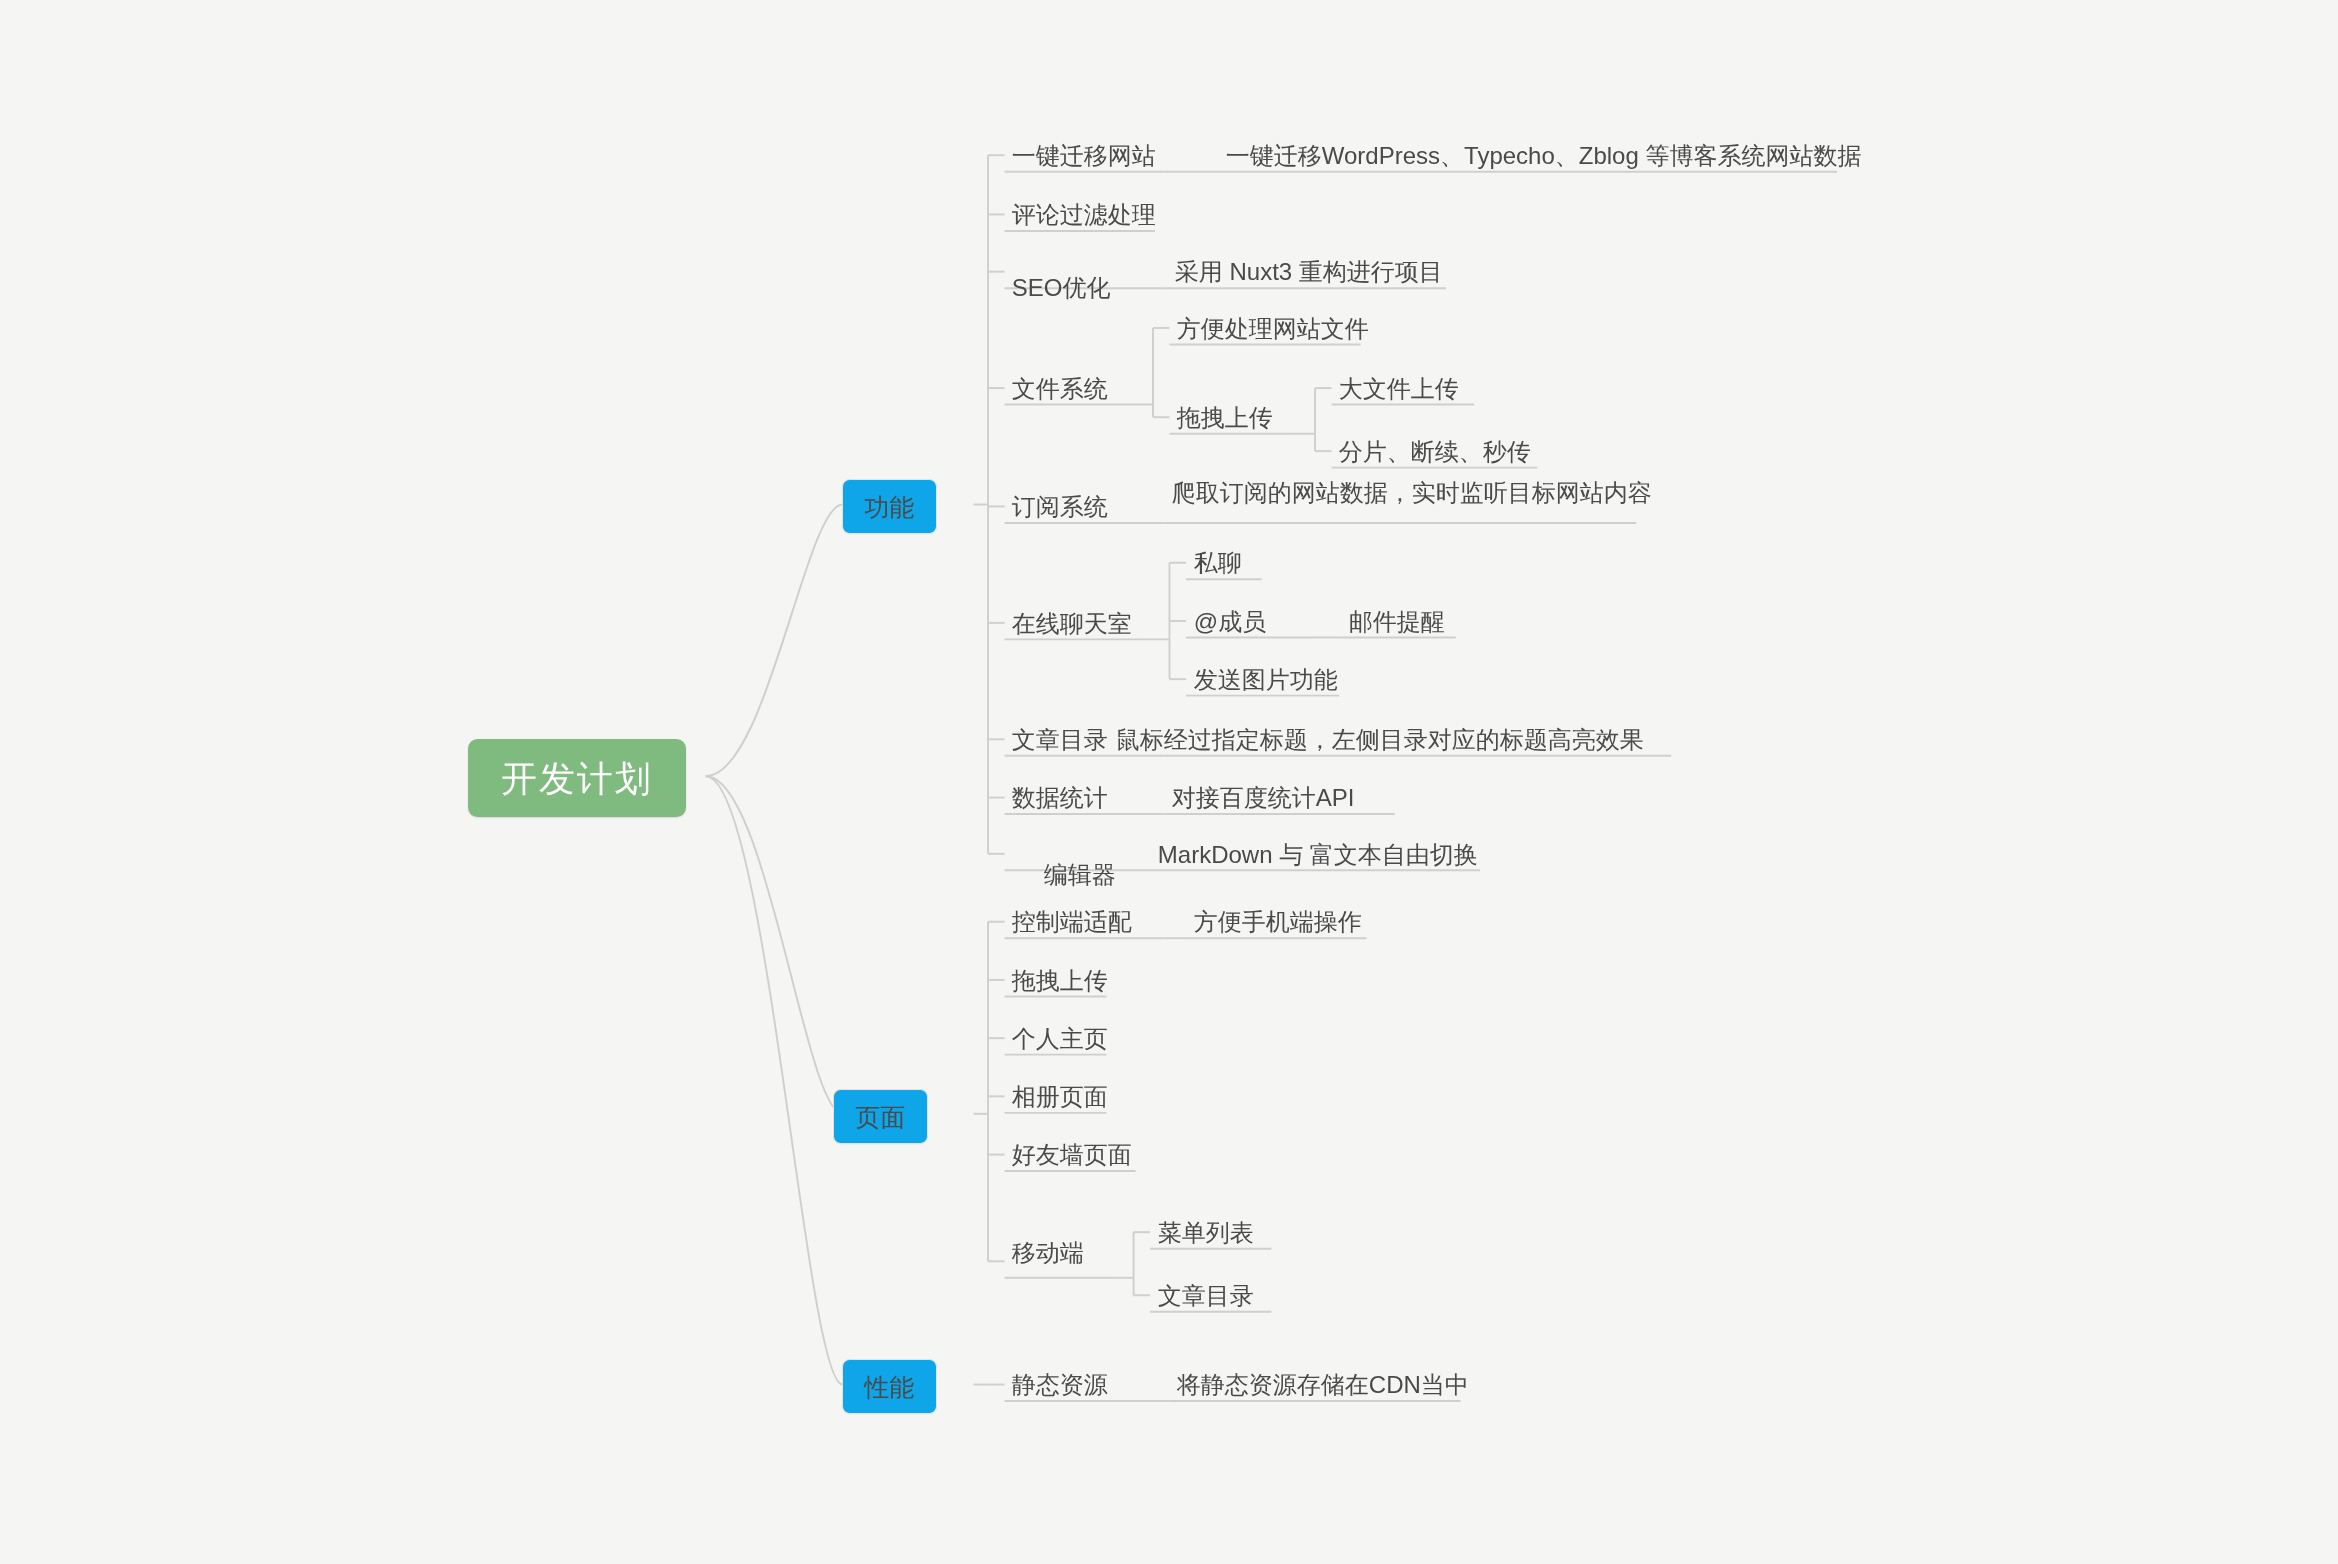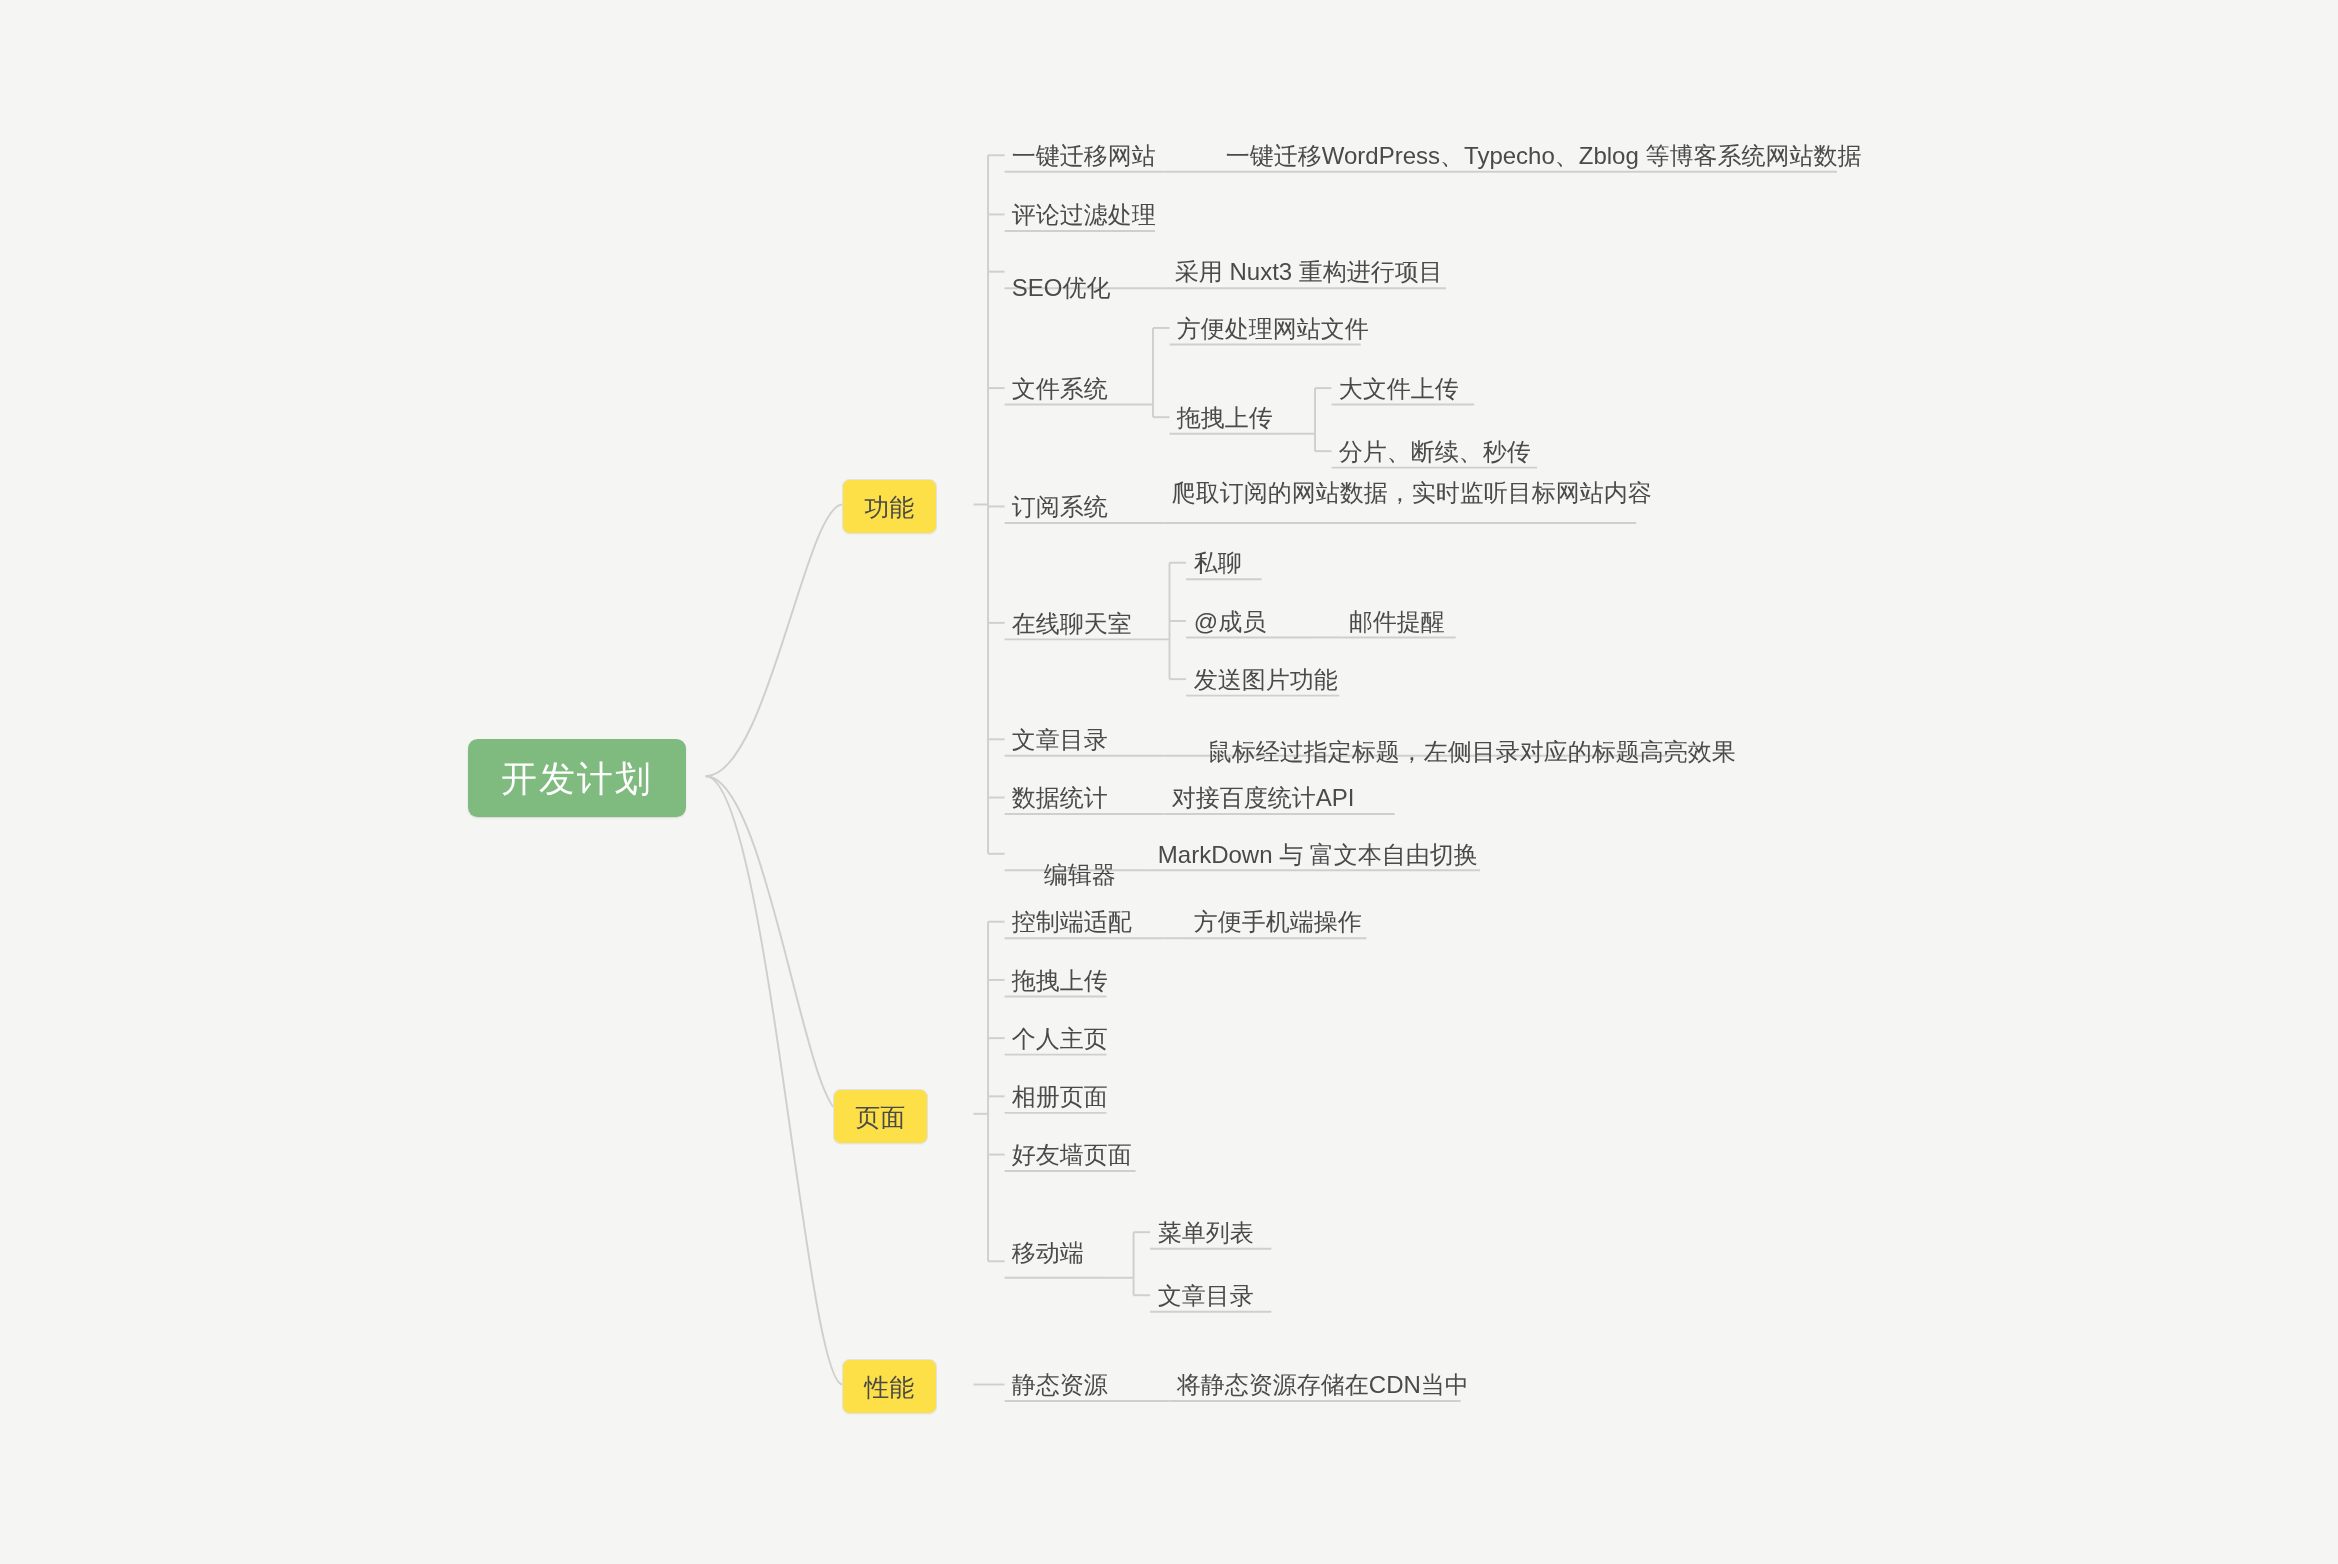--- a/index.html
+++ b/index.html
@@ -39,21 +39,21 @@
   .root-node {
     background: #7fba7f;
     color: #ffffff;
     border-radius: 9.7px;
     font-size: 36px;
     padding: 17.5px 33px;
     box-shadow: 0 1px 1.9px rgba(0,0,0,0.12);
     letter-spacing: 1.9px;
   }
   .branch-node {
-    background: #fde047;
+    background: #0ea5e9;
     border: 1px solid #e2e2e0;
     border-radius: 7.8px;
     font-size: 25px;
     padding: 11.6px 21.3px;
     color: #4a4a4a;
     box-shadow: 0 1px 1px rgba(0,0,0,0.03);
   }
   .leaf-node {
     font-size: 24px;
     color: #4a4a4a;
@@ -202,21 +202,21 @@
   <div class="node leaf-node" style="left:1004px; top:487px;">订阅系统</div>
   <div class="node leaf-node l3" style="left:1164px; top:473px;">爬取订阅的网站数据，实时监听目标网站内容</div>
 
   <div class="node leaf-node" style="left:1004px; top:604px;">在线聊天室</div>
   <div class="node leaf-node l3" style="left:1186px; top:543px;">私聊</div>
   <div class="node leaf-node l3" style="left:1186px; top:602px;">@成员</div>
   <div class="node leaf-node l4" style="left:1341px; top:602px;">邮件提醒</div>
   <div class="node leaf-node l3" style="left:1186px; top:660px;">发送图片功能</div>
 
   <div class="node leaf-node" style="left:1004px; top:720px;">文章目录</div>
-  <div class="node leaf-node l3" style="left:1200px; top:720px;margin-top:12px;">鼠标经过指定标题，左侧目录对应的标题高亮效果</div>
+  <div class="node leaf-node l3" style="left:1108px; top:720px;">鼠标经过指定标题，左侧目录对应的标题高亮效果</div>
 
   <div class="node leaf-node" style="left:1004px; top:778px;">数据统计</div>
   <div class="node leaf-node l3" style="left:1164px; top:778px;">对接百度统计API</div>
 
   <div class="node leaf-node" style="left:1004px; top:855px;margin-left:32px;">编辑器</div>
   <div class="node leaf-node l3" style="left:1150px; top:835px;">MarkDown 与 富文本自由切换</div>
 
   <div class="node leaf-node" style="left:1004px; top:902px;">控制端适配</div>
   <div class="node leaf-node l3" style="left:1186px; top:902px;">方便手机端操作</div>
 

